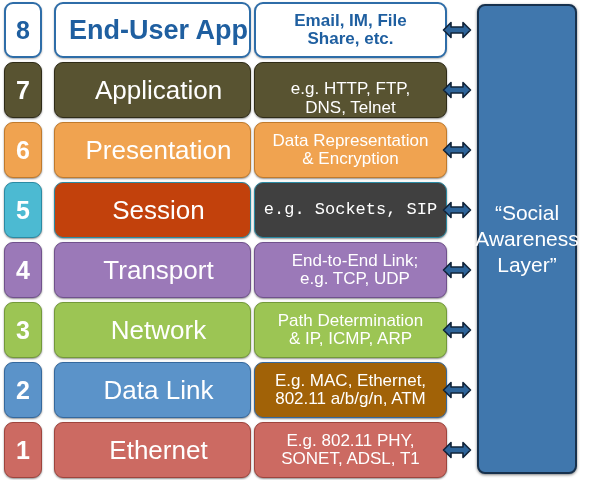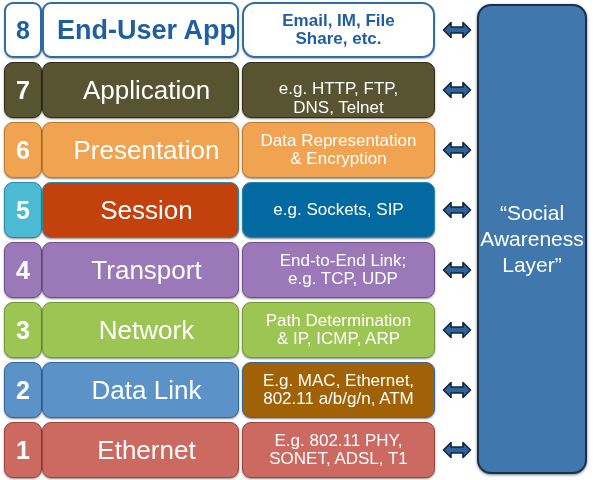--- a/index.html
+++ b/index.html
@@ -50,21 +50,21 @@
     overflow: hidden;
   }
   .cell-num {
     width: 38px;
     margin-left: 4px;
     font-size: 25px;
     font-weight: bold;
     flex: 0 0 38px;
   }
   .cell-name {
-    margin-left: 0;
+    margin-left: 12px;
     flex: 0 0 197px;
     font-size: 26px;
     padding-left: 12px;
   }
   .cell-desc {
     margin-left: 3px;
     flex: 0 0 193px;
     font-size: 17px;
     line-height: 1.08;
     padding: 0 3px;
@@ -73,45 +73,45 @@
 
   
   .row-top .cell {
     background: #ffffff !important;
     border: 2px solid #2E6DA8;
     color: #1F5FA0;
     box-shadow: 0 1px 2px rgba(0,0,0,0.30);
   }
   .row-top .cell-num { font-size: 25px; }
   .row-top .cell-name { font-size: 27px; font-weight: bold; }
-  .row-top .cell-desc { font-size: 17px; font-weight: bold; border-radius: 13px; }
+  .row-top .cell-desc { font-size: 17px; font-weight: bold; }
 
   
   .arrow-slot {
     position: absolute;
     left: 440px;
     width: 34px;
     display: flex;
     align-items: center;
     justify-content: center;
     top: 0;
     bottom: 0;
   }
   .dbl-arrow { display: block; }
 
   
   #social-panel {
     position: absolute;
     left: 477px;
     top: 4px;
-    width: 110px;
+    width: 100px;
     height: 470px;
     background: #4077AD;
     border: 2px solid #17314d;
-    border-radius: 14px;
+    border-radius: 8px;
     box-sizing: border-box;
     display: flex;
     align-items: center;
     justify-content: center;
     box-shadow: 0 1px 3px rgba(0,0,0,0.5);
   }
   #social-panel .panel-text {
     color: #ffffff;
     font-size: 21px;
     line-height: 1.25;
@@ -167,21 +167,21 @@
         </div>
         <div class="arrow-slot">
           <svg class="dbl-arrow" width="30" height="22" viewBox="0 0 30 22" aria-hidden="true">
             <path d="M1.5 11 L9 3.5 L9 8 L21 8 L21 3.5 L28.5 11 L21 18.5 L21 14 L9 14 L9 18.5 Z" fill="#2E6499" stroke="#11243a" stroke-width="1.6" stroke-linejoin="round"></path>
           </svg>
         </div>
       </div>
       <div class="layer-row">
         <div class="cell cell-num" style="background: rgb(76, 186, 210); color: rgb(255, 255, 255); border: 1px solid rgb(42, 138, 163);">5</div>
         <div class="cell cell-name" style="background: #c2410c; color: rgb(255, 255, 255); border: 1px solid rgb(42, 138, 163);">Session</div>
-        <div class="cell cell-desc" style="background: #0369a1; color: rgb(255, 255, 255); border: 1px solid rgb(42, 138, 163);">
+        <div class="cell cell-desc" style="background: #404040; color: rgb(255, 255, 255); border: 1px solid rgb(42, 138, 163); font-family: Liberation Mono, monospace;">
           <div>
             <span>e.g. Sockets, SIP</span>
           </div>
         </div>
         <div class="arrow-slot">
           <svg class="dbl-arrow" width="30" height="22" viewBox="0 0 30 22" aria-hidden="true">
             <path d="M1.5 11 L9 3.5 L9 8 L21 8 L21 3.5 L28.5 11 L21 18.5 L21 14 L9 14 L9 18.5 Z" fill="#2E6499" stroke="#11243a" stroke-width="1.6" stroke-linejoin="round"></path>
           </svg>
         </div>
       </div>

